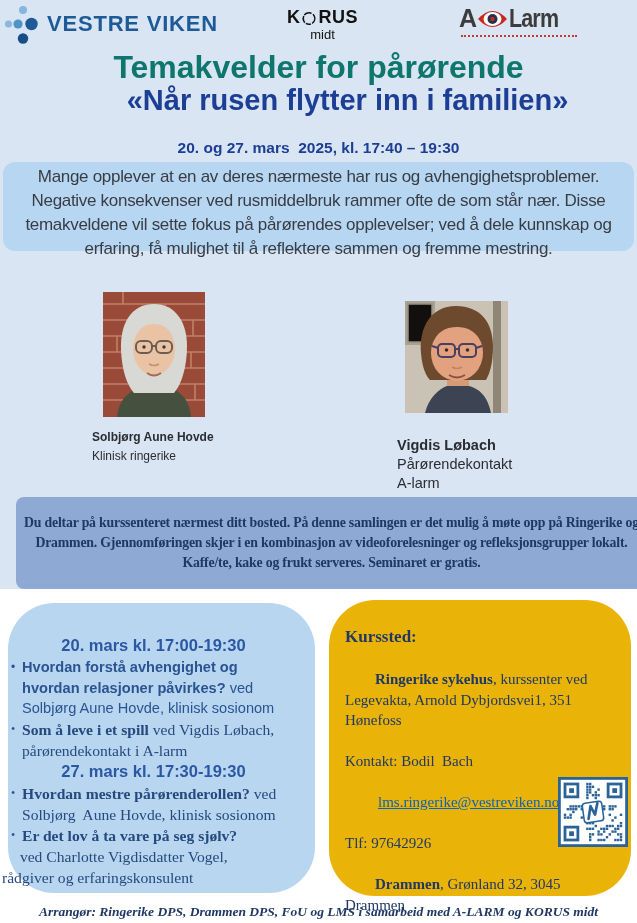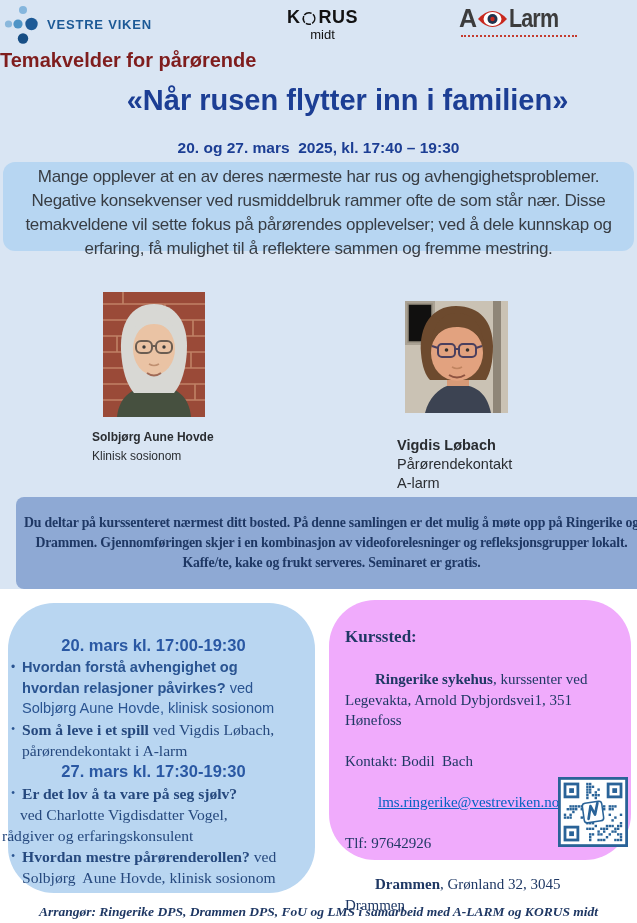--- a/index.html
+++ b/index.html
@@ -5,33 +5,33 @@
   html,body{margin:0;padding:0;background:#fff;}
   .page{position:relative;width:637px;height:923px;background:#ffffff;overflow:hidden;
         font-family:"Liberation Sans",sans-serif;}
   [data-bind]{white-space:pre-wrap;}
 
   
   .top-panel{position:absolute;top:0;left:0;width:637px;height:589px;background:#d9e5f3;}
 
   
   .vv-logo{position:absolute;top:3px;left:4px;display:flex;align-items:center;gap:5px;}
-  .vv-text{color:#1d5a96;font-weight:700;font-size:13px;letter-spacing:0.8px;}
+  .vv-text{color:#1d5a96;font-weight:700;font-size:22px;letter-spacing:0.8px;}
   .korus-logo{position:absolute;top:7px;left:275px;width:95px;text-align:center;color:#121212;}
   .korus-main{display:flex;align-items:center;justify-content:center;font-size:18px;font-weight:800;letter-spacing:0.5px;}
   .korus-sub{font-size:13px;margin-top:-1px;}
   .alarm-logo{position:absolute;top:4px;left:459px;width:126px;}
   .alarm-row{display:flex;align-items:center;gap:1px;}
   .alarm-a,.alarm-larm{font-size:25px;font-weight:800;color:#3c3c3c;letter-spacing:-1px;}
   .alarm-larm{transform:scaleX(0.86);transform-origin:left center;}
   .alarm-tagline{width:116px;height:0;border-bottom:2px dotted #c43b2e;margin-top:2px;margin-left:2px;}
 
   
-  .title-main{position:absolute;top:49px;left:0;width:100%;
-              font-size:20px;font-weight:800;color:#7f1d1d;}
+  .title-main{position:absolute;top:49px;left:0;width:100%;text-align:center;
+              font-size:32px;font-weight:800;color:#0f766e;}
   .title-sub{position:absolute;top:84px;left:0;width:100%;text-align:center;
              font-size:29px;font-weight:800;color:#1c3e94;padding-left:29px;}
   .date-line{position:absolute;top:139px;left:0;width:100%;text-align:center;
              font-size:15.5px;font-weight:700;color:#1c3e94;}
 
   
   .intro-box{position:absolute;top:162px;left:3px;width:631px;height:89px;background:#b7d6f2;
              border-radius:12px;box-sizing:border-box;padding:3px 8px;
              text-align:center;font-size:17px;letter-spacing:-0.3px;line-height:24px;color:#383d44;}
 
@@ -58,21 +58,21 @@
   .session-heading{text-align:center;font-size:16.5px;font-weight:700;color:#2a58a3;margin:0 10px 2px 0;}
   .program-box ul{margin:0 0 1px 0;padding:0;list-style:none;}
   .program-box li{position:relative;margin:0 0 0 0;font-size:14.6px;line-height:20.5px;color:#2a5491;}
   .program-box li::before{content:"•";position:absolute;left:-11px;top:0;font-size:12px;color:#2a5491;}
   .program-box li.serif{font-family:"Liberation Serif","DejaVu Serif",serif;font-size:15.6px;line-height:21px;color:#26497e;}
   .bold-seg{font-weight:700;}
   .blk{display:block;}
   .l2{margin-left:-6px;}
   .l3{margin-left:-20px;}
 
-  .venue-box{position:absolute;left:329px;top:11px;width:302px;height:260px;background:#f0abfc;
+  .venue-box{position:absolute;left:329px;top:11px;width:302px;height:296px;background:#eab308;
              border-radius:46px;box-sizing:border-box;padding:27px 10px 0 16px;
              font-family:"Liberation Serif","DejaVu Serif",serif;font-size:15px;line-height:20.5px;color:#1f3864;}
   .venue-heading{font-size:17px;font-weight:700;margin-bottom:1px;}
   .venue-line{white-space:pre-wrap;}
   .indent{padding-left:3px;}
   a.mail-link{color:#0563c1;text-decoration:underline;}
 
   .qr{position:absolute;left:229px;top:177px;width:70px;height:70px;}
 
   .footer-line{position:absolute;left:0;bottom:3px;width:100%;text-align:center;
@@ -181,21 +181,21 @@
         </g>
         <circle cx="41.5" cy="49" r="1.8" fill="#35302c"></circle>
         <circle cx="62.5" cy="49" r="1.8" fill="#35302c"></circle>
         <path d="M47,66 Q52,69 57,66" stroke="#c08460" stroke-width="1.6" fill="none"></path>
         <path d="M44,74 Q52,79 60,74" stroke="#8e5340" stroke-width="2" fill="none"></path>
       </svg>
     </div>
 
     <div class="caption cap1">
       <div class="cap-name" data-bind="speakers.0.name">Solbjørg Aune Hovde</div>
-      <div data-bind="speakers.0.role">Klinisk sosionom</div>
+      <div data-bind="speakers.0.role">Klinisk ringerike</div>
     </div>
     <div class="caption cap2">
       <div class="cap-name" data-bind="speakers.1.name">Vigdis Løbach</div>
       <div data-bind="speakers.1.role">Pårørendekontakt</div>
       <div data-bind="speakers.1.org">A-larm</div>
     </div>
 
     <div class="band">
       <span data-bind="band.text">Du deltar på kurssenteret nærmest ditt bosted. På denne samlingen er det mulig å møte opp på Ringerike og Drammen. Gjennomføringen skjer i en kombinasjon av videoforelesninger og refleksjonsgrupper lokalt. Kaffe/te, kake og frukt serveres. Seminaret er gratis.</span>
     </div>
@@ -209,26 +209,26 @@
         <li>
           <span class="bold-seg" data-bind="program.sessions.0.items.0.bold">Hvordan forstå avhengighet og hvordan relasjoner påvirkes?</span><span data-bind="program.sessions.0.items.0.rest"> ved Solbjørg Aune Hovde, klinisk sosionom</span>
         </li>
         <li class="serif">
           <span class="bold-seg" data-bind="program.sessions.0.items.1.bold">Som å leve i et spill</span><span data-bind="program.sessions.0.items.1.rest"> ved Vigdis Løbach, pårørendekontakt i A-larm</span>
         </li>
       </ul>
       <div class="session-heading" data-bind="program.sessions.1.heading">27. mars kl. 17:30-19:30</div>
       <ul>
         <li class="serif">
+          <span class="bold-seg" data-bind="program.sessions.1.items.0.bold">Hvordan mestre pårørenderollen?</span><span data-bind="program.sessions.1.items.0.rest"> ved Solbjørg  Aune Hovde, klinisk sosionom</span>
+        </li>
+        <li class="serif">
           <span class="bold-seg" data-bind="program.sessions.1.items.1.bold">Er det lov å ta vare på seg sjølv?</span>
           <span class="blk l2" data-bind="program.sessions.1.items.1.line2"> ved Charlotte Vigdisdatter Vogel,</span>
           <span class="blk l3" data-bind="program.sessions.1.items.1.line3">rådgiver og erfaringskonsulent</span>
-        </li>
-        <li class="serif">
-          <span class="bold-seg" data-bind="program.sessions.1.items.0.bold">Hvordan mestre pårørenderollen?</span><span data-bind="program.sessions.1.items.0.rest"> ved Solbjørg  Aune Hovde, klinisk sosionom</span>
         </li>
       </ul>
     </div>
 
     <div class="venue-box">
       <div class="venue-heading" data-bind="venue.heading">Kurssted:</div>
       <div class="venue-line">
         <span class="bold-seg" data-bind="venue.ringerike_bold">Ringerike sykehus</span><span data-bind="venue.ringerike_rest">, kurssenter ved Legevakta, Arnold Dybjordsvei1, 351 Hønefoss</span>
       </div>
       <div class="venue-line" data-bind="venue.contact1">Kontakt: Bodil  Bach</div>

